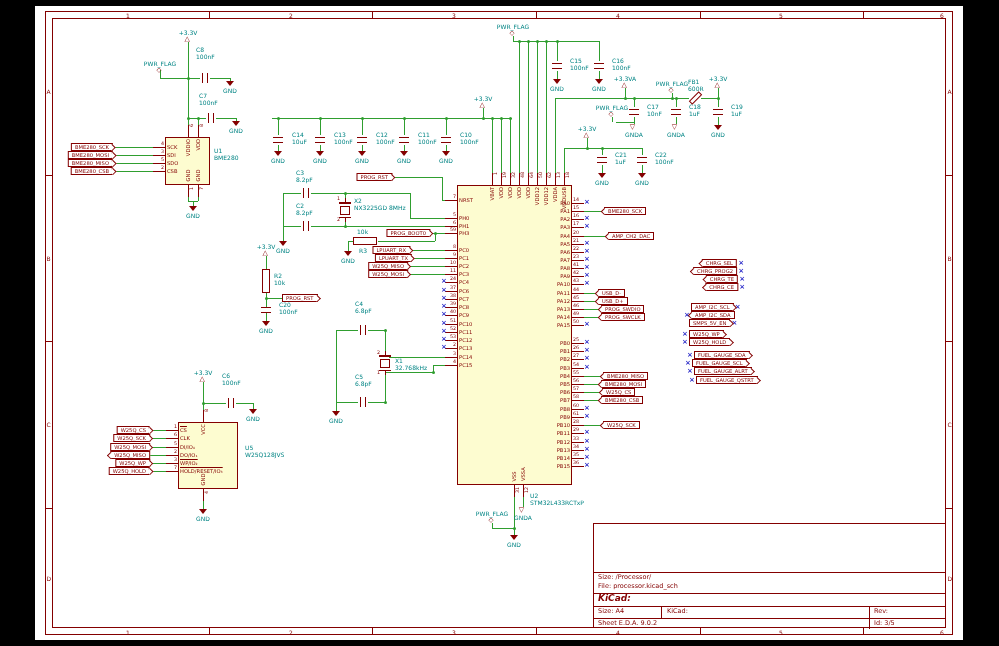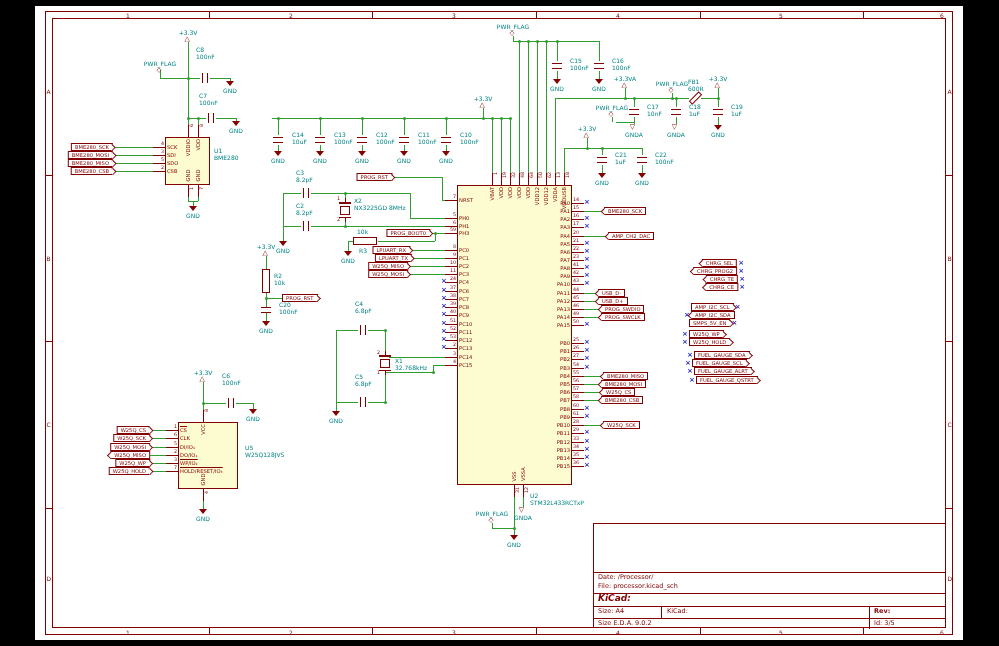--- a/index.html
+++ b/index.html
@@ -25,42 +25,42 @@
        transform:rotate(45deg);border-top:1px solid #840000;border-right:1px solid #840000;background:#fff;box-sizing:border-box;}
   .ncx{position:absolute;color:#2a2ac8;font-size:7px;line-height:7px;font-weight:bold;}
   .gnd-tri{position:absolute;width:0;height:0;border-left:4px solid transparent;border-right:4px solid transparent;border-top:5px solid #840000;}
   .sym{position:absolute;color:#840000;white-space:nowrap;}
   .frame-rect{position:absolute;border:1px solid #840000;box-sizing:border-box;}
   .tick{position:absolute;background:#840000;}
   .fr-txt{position:absolute;color:#840000;font-size:6px;line-height:7px;}
   .tb-line{position:absolute;background:#840000;}
   .tb-txt{position:absolute;color:#840000;font-size:6.5px;line-height:8px;white-space:nowrap;}
   .tb-title{font-weight:bold;font-style:italic;font-size:9px;}
-  .tb-bold{font-weight:bold;}
+  .tb-bold{font-weight:normal;}
 </style>
 </head>
 <body>
 
 <div id="canvas">
   <div class="sheet" id="sheet" style="left: 35px; top: 6px; width: 928px; height: 634px;"></div>
 
   <div class="frame-rect" id="tb-box" style="left: 593px; top: 523px; width: 353px; height: 105px;">
     <div class="tb-line" style="left:0;top:48px;width:100%;height:1px;"></div>
     <div class="tb-line" style="left:0;top:69px;width:100%;height:1px;"></div>
     <div class="tb-line" style="left:0;top:82px;width:100%;height:1px;"></div>
     <div class="tb-line" style="left:0;top:94px;width:100%;height: 1px;"></div>
     <div class="tb-line" style="left:67px;top:82px;width:1px;height:12px;"></div>
     <div class="tb-line" style="left:275px;top:82px;width:1px;height:23px;"></div>
-    <div class="tb-txt" style="left:4px;top:49px;">Date: /Processor/</div>
+    <div class="tb-txt" style="left:4px;top:49px;">Size: /Processor/</div>
     <div class="tb-txt" style="left:4px;top:58px;">File: processor.kicad_sch</div>
     <div class="tb-txt tb-title" style="left:4px;top:70px;">KiCad:</div>
     <div class="tb-txt" style="left:4px;top:83px;">Size: A4</div>
     <div class="tb-txt" style="left:73px;top:83px;">KiCad:</div>
     <div class="tb-txt tb-bold" style="left:280px;top:83px;">Rev:</div>
-    <div class="tb-txt" style="left:4px;top:95px;">Size E.D.A. 9.0.2</div>
+    <div class="tb-txt" style="left:4px;top:95px;">Sheet E.D.A. 9.0.2</div>
     <div class="tb-txt" style="left:280px;top:95px;">Id: 3/5</div>
   </div>
 <div class="frame-rect" style="left: 45px; top: 11px; width: 908px; height: 624px;"></div>
     <div class="frame-rect" style="left: 52px; top: 18px; width: 894px; height: 610px;"></div>
     <div class="fr-txt" style="left: 126px; top: 11.5px;">1</div>
     <div class="fr-txt" style="left: 126px; top: 628.5px;">1</div>
     <div class="fr-txt" style="left: 289px; top: 11.5px;">2</div>
     <div class="fr-txt" style="left: 289px; top: 628.5px;">2</div>
     <div class="fr-txt" style="left: 452px; top: 11.5px;">3</div>
     <div class="fr-txt" style="left: 452px; top: 628.5px;">3</div>

